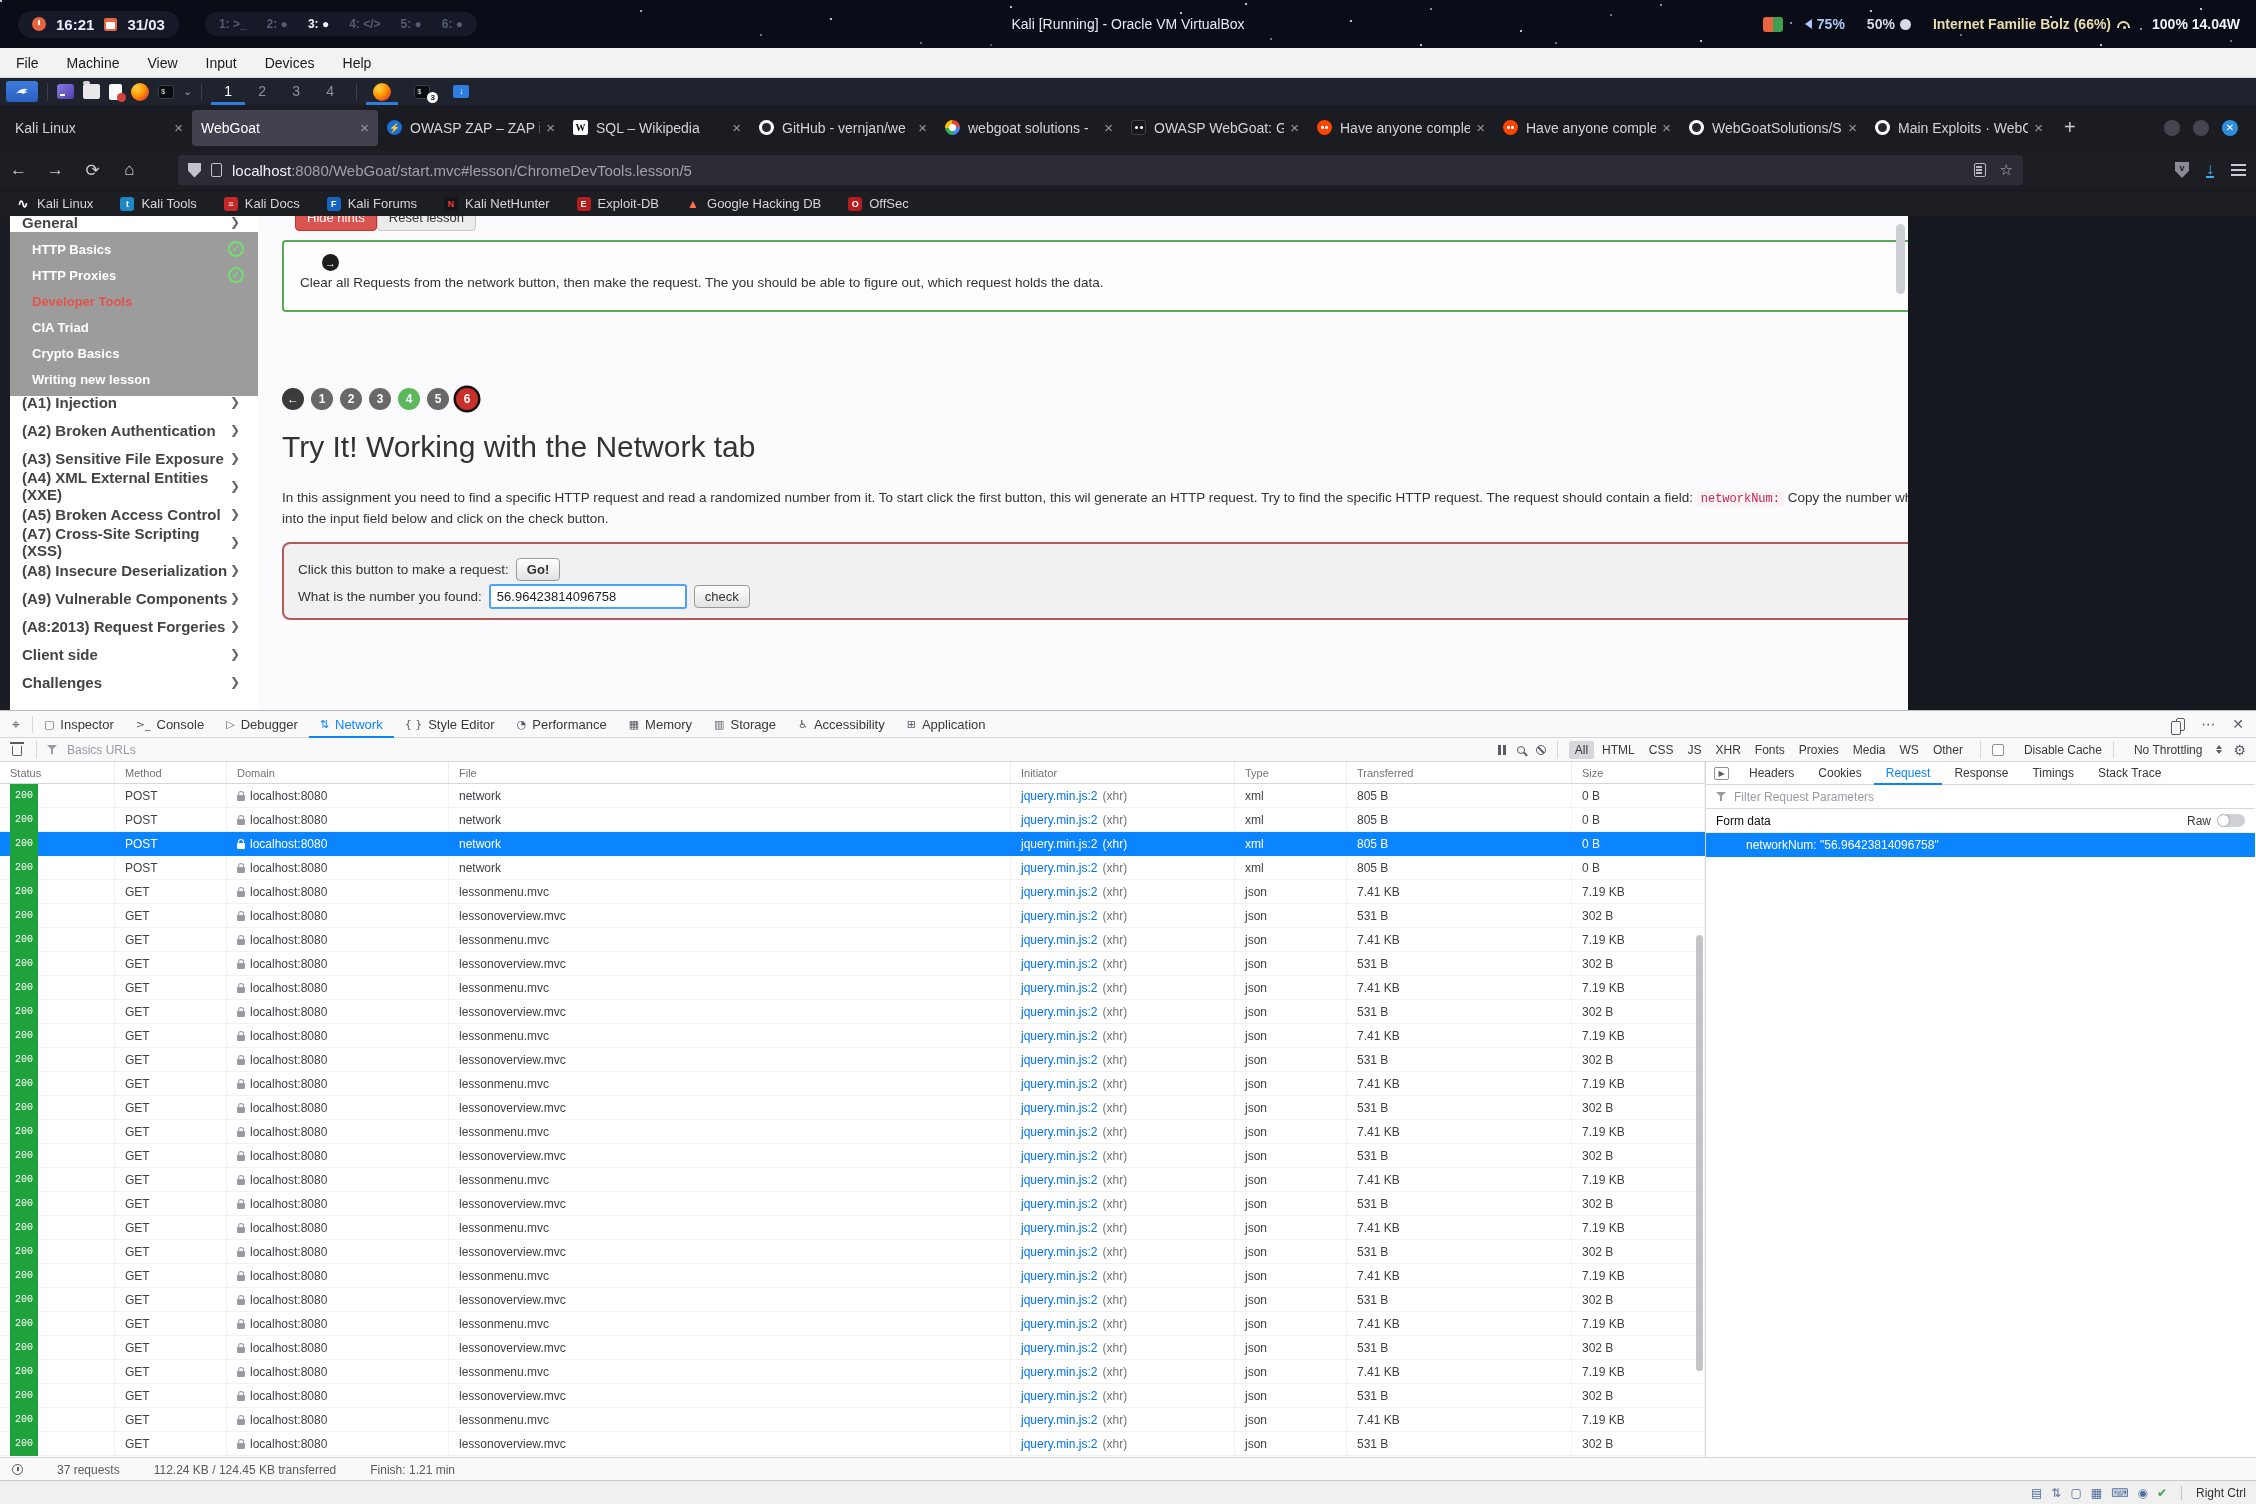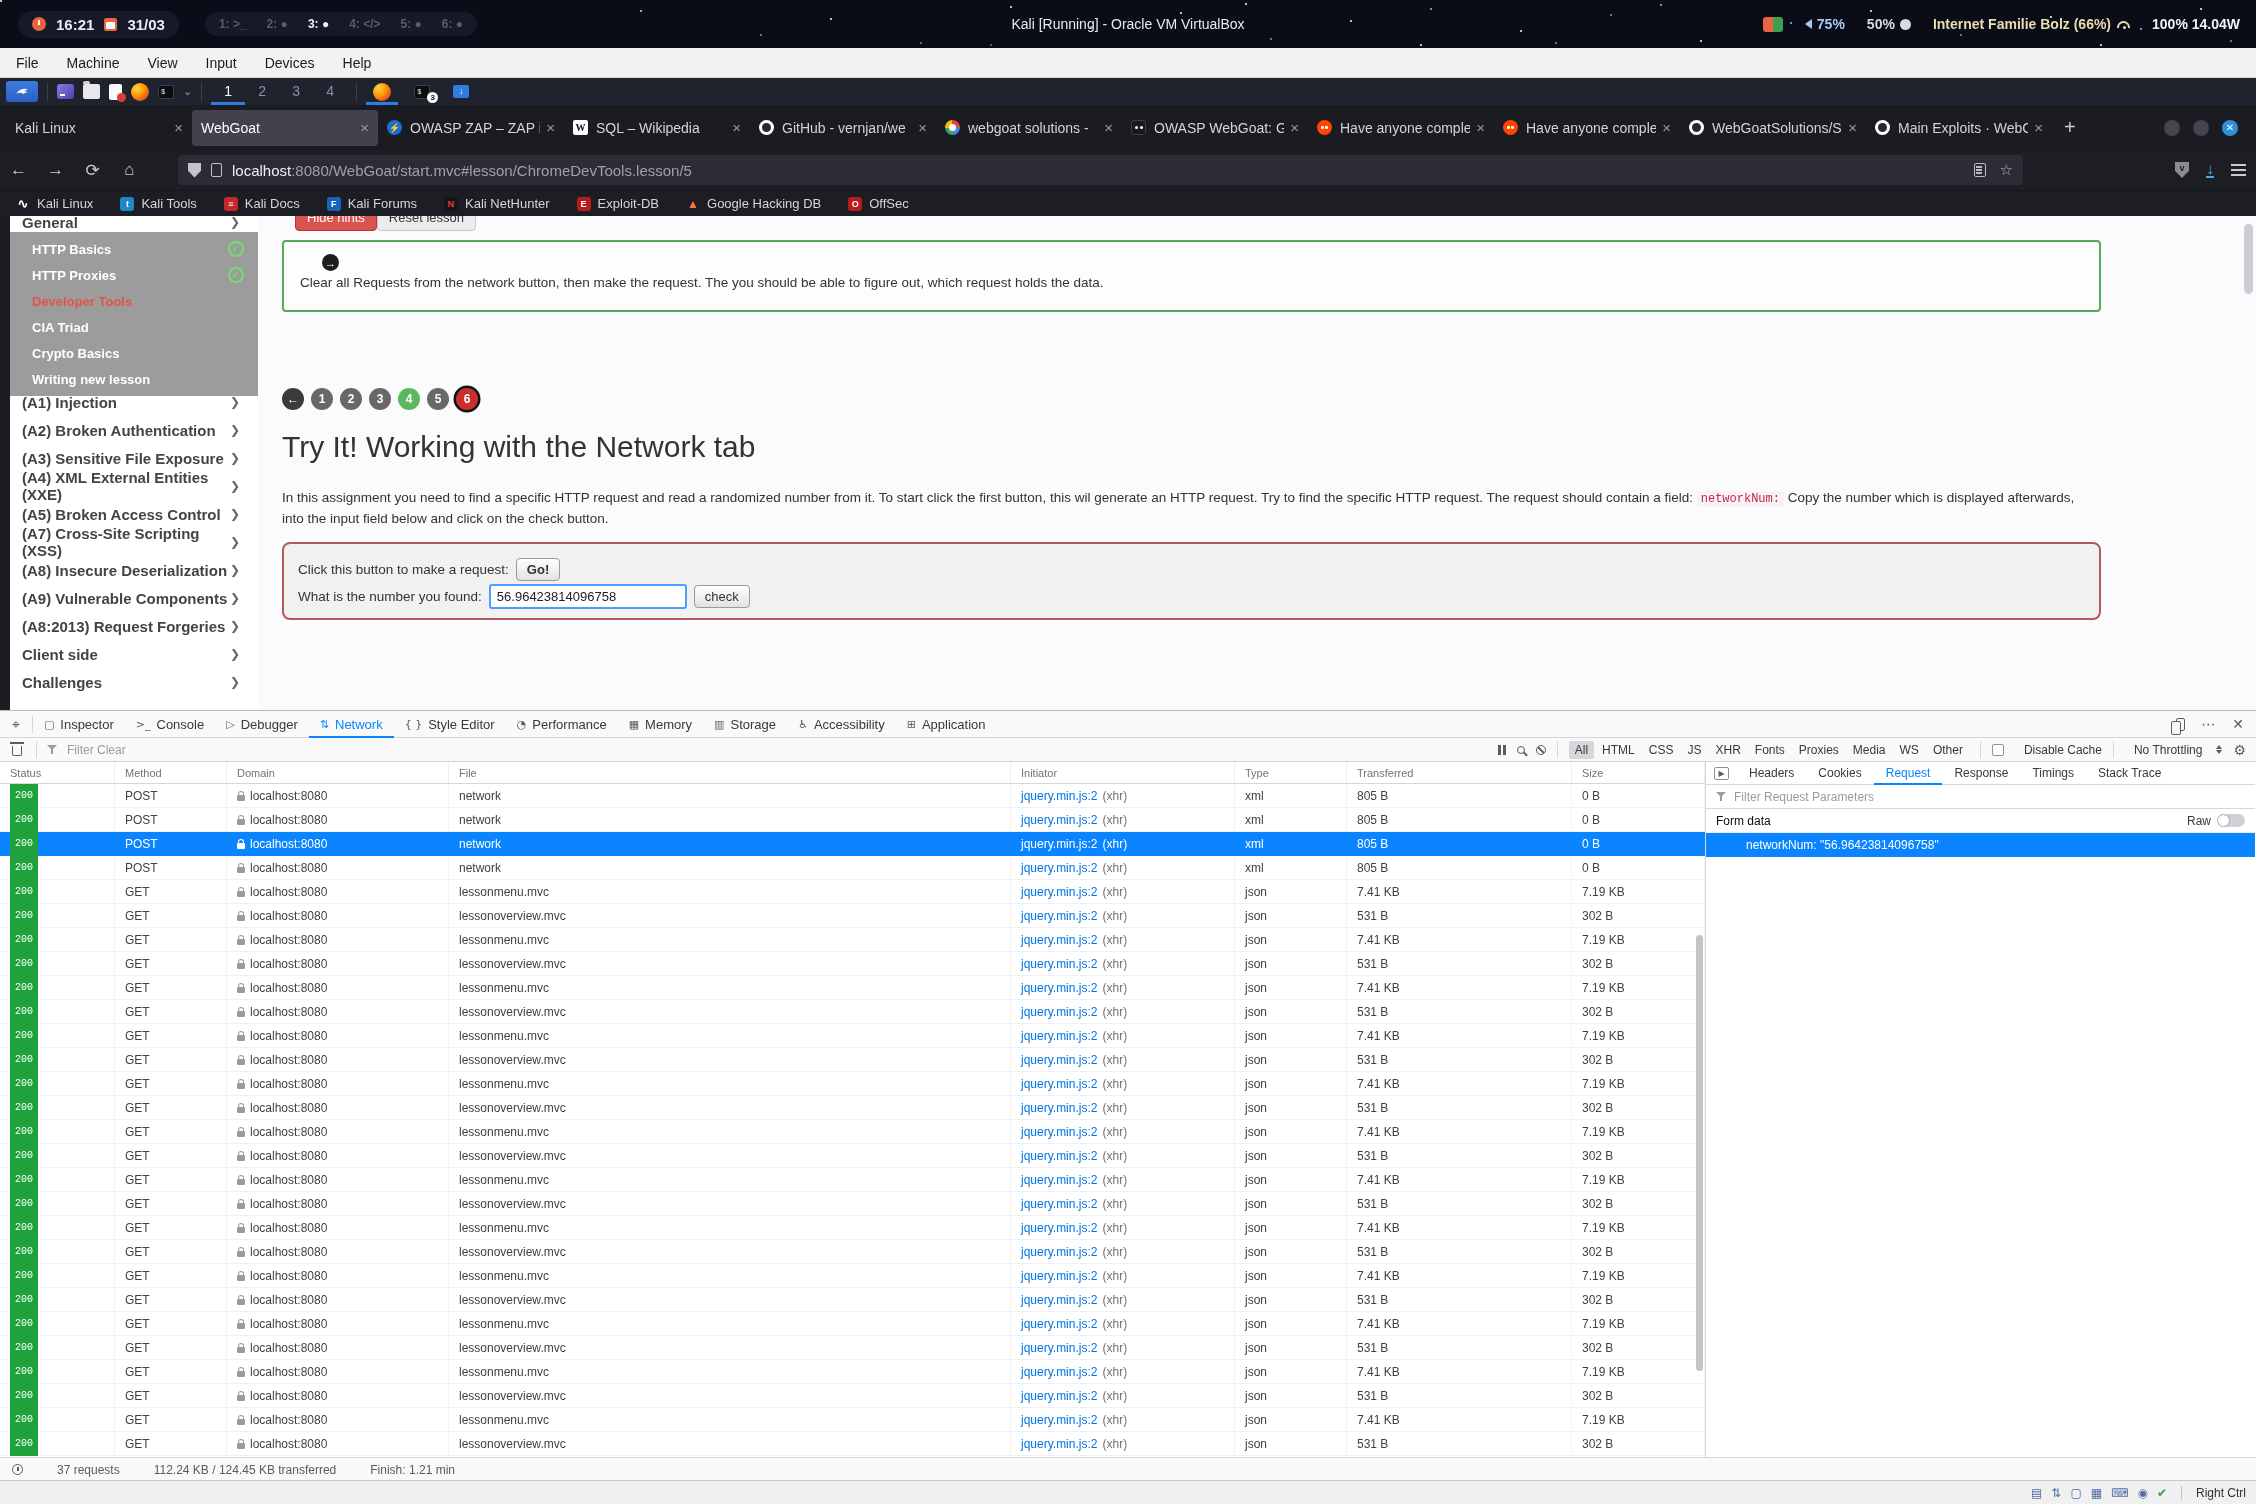--- a/index.html
+++ b/index.html
@@ -144,21 +144,21 @@
   .bm-kali::after { content:"∿"; font-size:13px; color:#fff; }
   .bm-tools { background:#1e88c7; } .bm-tools::after { content:"t"; }
   .bm-docs { background:#c62828; } .bm-docs::after { content:"≡"; }
   .bm-forums { background:#1565c0; } .bm-forums::after { content:"F"; }
   .bm-nethunter { background:#15161a; } .bm-nethunter::after { content:"N"; color:#ff3d2e; }
   .bm-edb { background:#b71c1c; } .bm-edb::after { content:"E"; }
   .bm-ghdb::after { content:"▲"; color:#ff7043; font-size:12px; }
   .bm-offsec { background:#b71c1c; } .bm-offsec::after { content:"O"; }
 
   
-  .page { position:absolute; left:0; top:216px; width:2256px; height:494px; background:#fbfbfd; overflow:hidden; }
+  .page { position:absolute; left:0; top:216px; width:1908px; height:494px; background:#fbfbfd; overflow:hidden; }
   .page::before { content:""; position:absolute; left:0; top:0; width:10px; height:100%; background:#1b1d23; }
   .sidebar { position:absolute; left:10px; top:0; width:248px; height:100%; background:#fff; }
   .sb-general { position:absolute; left:0; top:-8px; width:100%; height:28px; display:flex;
     align-items:center; padding:0 18px 0 12px; }
   .sb-cat-label { font-size:15px; font-weight:bold; color:#444; flex:1; }
   .sb-chev { color:#666; font-size:12px; }
   .sb-sub { position:absolute; left:0; top:16px; width:100%; background:#9c9c9c; padding:4px 0; }
   .sb-sub-item { height:26px; display:flex; align-items:center; padding:0 14px 0 22px; }
   .sb-sub-label { font-size:13px; font-weight:bold; color:#fff; flex:1; }
   .sb-sub-item.current .sb-sub-label { color:#e2544a; }
@@ -676,21 +676,21 @@
       <span class="resp-icon"></span>
       <span class="dots">⋯</span>
       <span class="x-close">✕</span>
     </span>
   </div>
 
   <div class="dt-filterbar">
     <span class="trash-icon"></span>
     <span class="dt-vsep"></span>
     <span class="funnel"></span>
-    <span class="filter-placeholder">Filter Clear</span>
+    <span class="filter-placeholder">Basics URLs</span>
     <span class="dt-filter-right">
       <span class="pause">
           <i></i>
           <i></i>
         </span>
       <span class="mag"></span>
       <span class="block"></span>
       <span class="dt-vsep"></span>
       <span style="display:flex;gap:2px">
         <span class="f-pill f-active">All</span>

